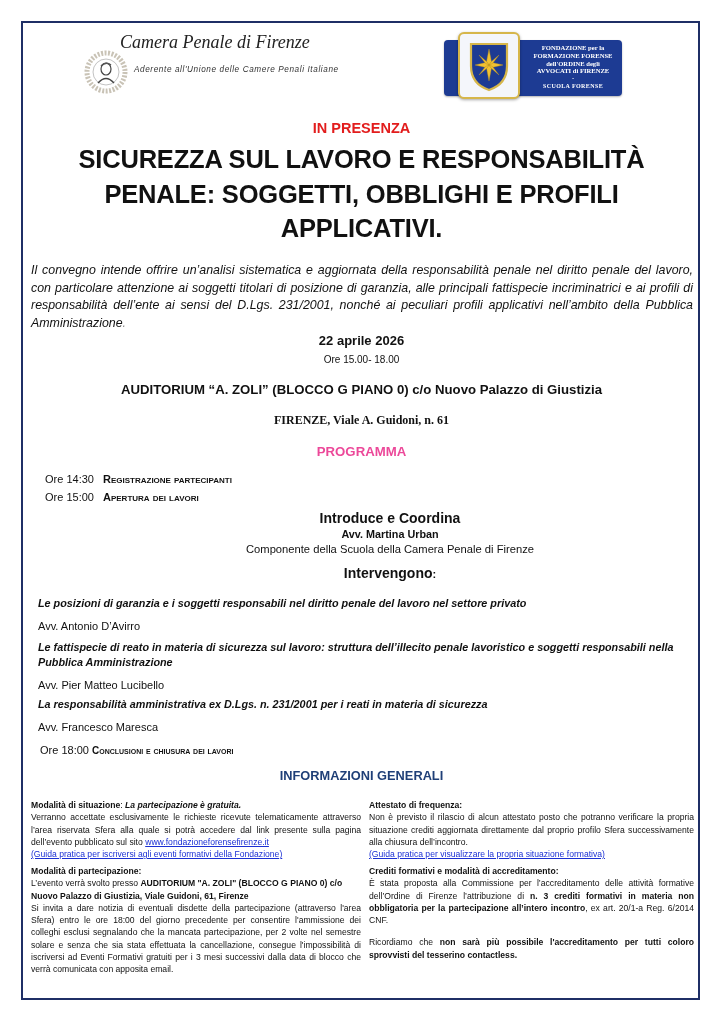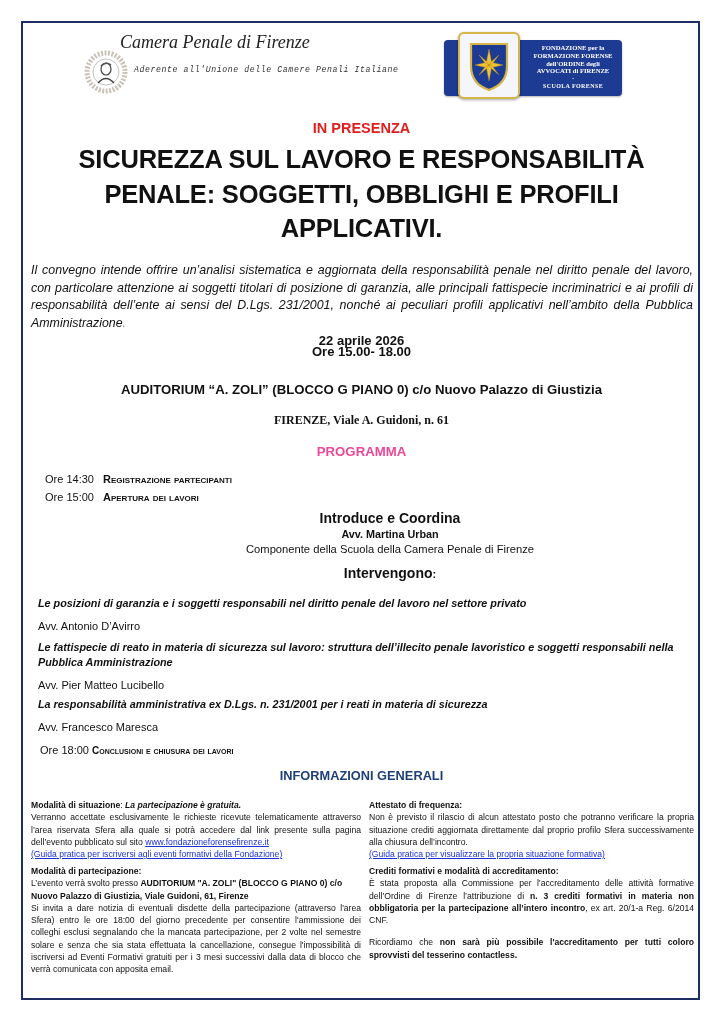--- a/index.html
+++ b/index.html
@@ -6,21 +6,21 @@
   body { width: 724px; height: 1024px; position: relative; overflow: hidden;
          font-family: "Liberation Sans", "DejaVu Sans", sans-serif; color: #111; }
   .frame { position: absolute; left: 21px; top: 21px; width: 679px; height: 979px;
            border: 2px solid #1f2f66; box-sizing: border-box; }
   .abs { position: absolute; }
 
   
   .cpf-title { left: 120px; top: 32px; font-family: "Liberation Serif", "DejaVu Serif", serif;
                font-style: italic; font-size: 18px; color: #222; white-space: nowrap; }
   .cpf-seal { left: 84px; top: 50px; width: 44px; height: 44px; }
-  .cpf-sub { left: 134px; top: 65px; font-family: Liberation Mono, monospace;
+  .cpf-sub { left: 134px; top: 65px; font-family: Liberation Sans, sans-serif;
              font-style: italic; font-size: 8.2px; color: #333; letter-spacing: 0.6px; white-space: nowrap; }
 
   .fond { left: 444px; top: 40px; width: 178px; height: 56px; background: #1d3b93;
           border-radius: 4px; box-shadow: 0 1px 2px rgba(0,0,0,0.3); }
   .fond-badge { left: 458px; top: 32px; width: 62px; height: 67px; background: #f4f6fb;
                 border: 2px solid #d6b64a; border-radius: 6px; box-sizing: border-box;
                 box-shadow: 0 1px 3px rgba(0,0,0,0.35); }
   .fond-text { left: 526px; top: 44px; width: 94px; color: #fff; text-align: center;
                font-family: "Liberation Serif", "DejaVu Serif", serif; font-size: 6.6px; line-height: 7.8px;
                font-weight: bold; }
@@ -30,21 +30,21 @@
   
   .center { left: 21px; width: 681px; text-align: center; }
   .in-presenza { top: 120px; font-weight: bold; color: #e21d1d; font-size: 14.5px; }
   .main-title { top: 142px; font-weight: bold; font-size: 25.5px; line-height: 34.5px; color: #111; letter-spacing: -0.2px; }
 
   .intro { left: 31px; top: 262px; width: 662px; font-style: italic; font-size: 12.4px; line-height: 17.6px;
            text-align: justify; color: #111; }
   .intro-end { color: #888; }
 
   .date { top: 333px; font-weight: bold; font-size: 13px; }
-  .hours { top: 344px; font-weight: bold; font-size: 13px; }
+  .hours { top: 354px; font-weight: normal; font-size: 10px; }
   .venue { top: 382px; font-weight: bold; font-size: 13.2px; }
   .city { top: 413px; font-weight: bold; font-size: 12px; font-family: Liberation Serif, serif; }
   .programma { top: 444px; font-weight: bold; font-size: 13.2px; color: #ec4899; }
 
   .row { left: 45px; font-size: 11px; white-space: nowrap; }
   .row .time { display: inline-block; width: 58px; }
   .sc { font-weight: bold; font-variant: small-caps; font-size: 11px; }
   .r1 { top: 473px; }
   .r2 { top: 491px; }
 

